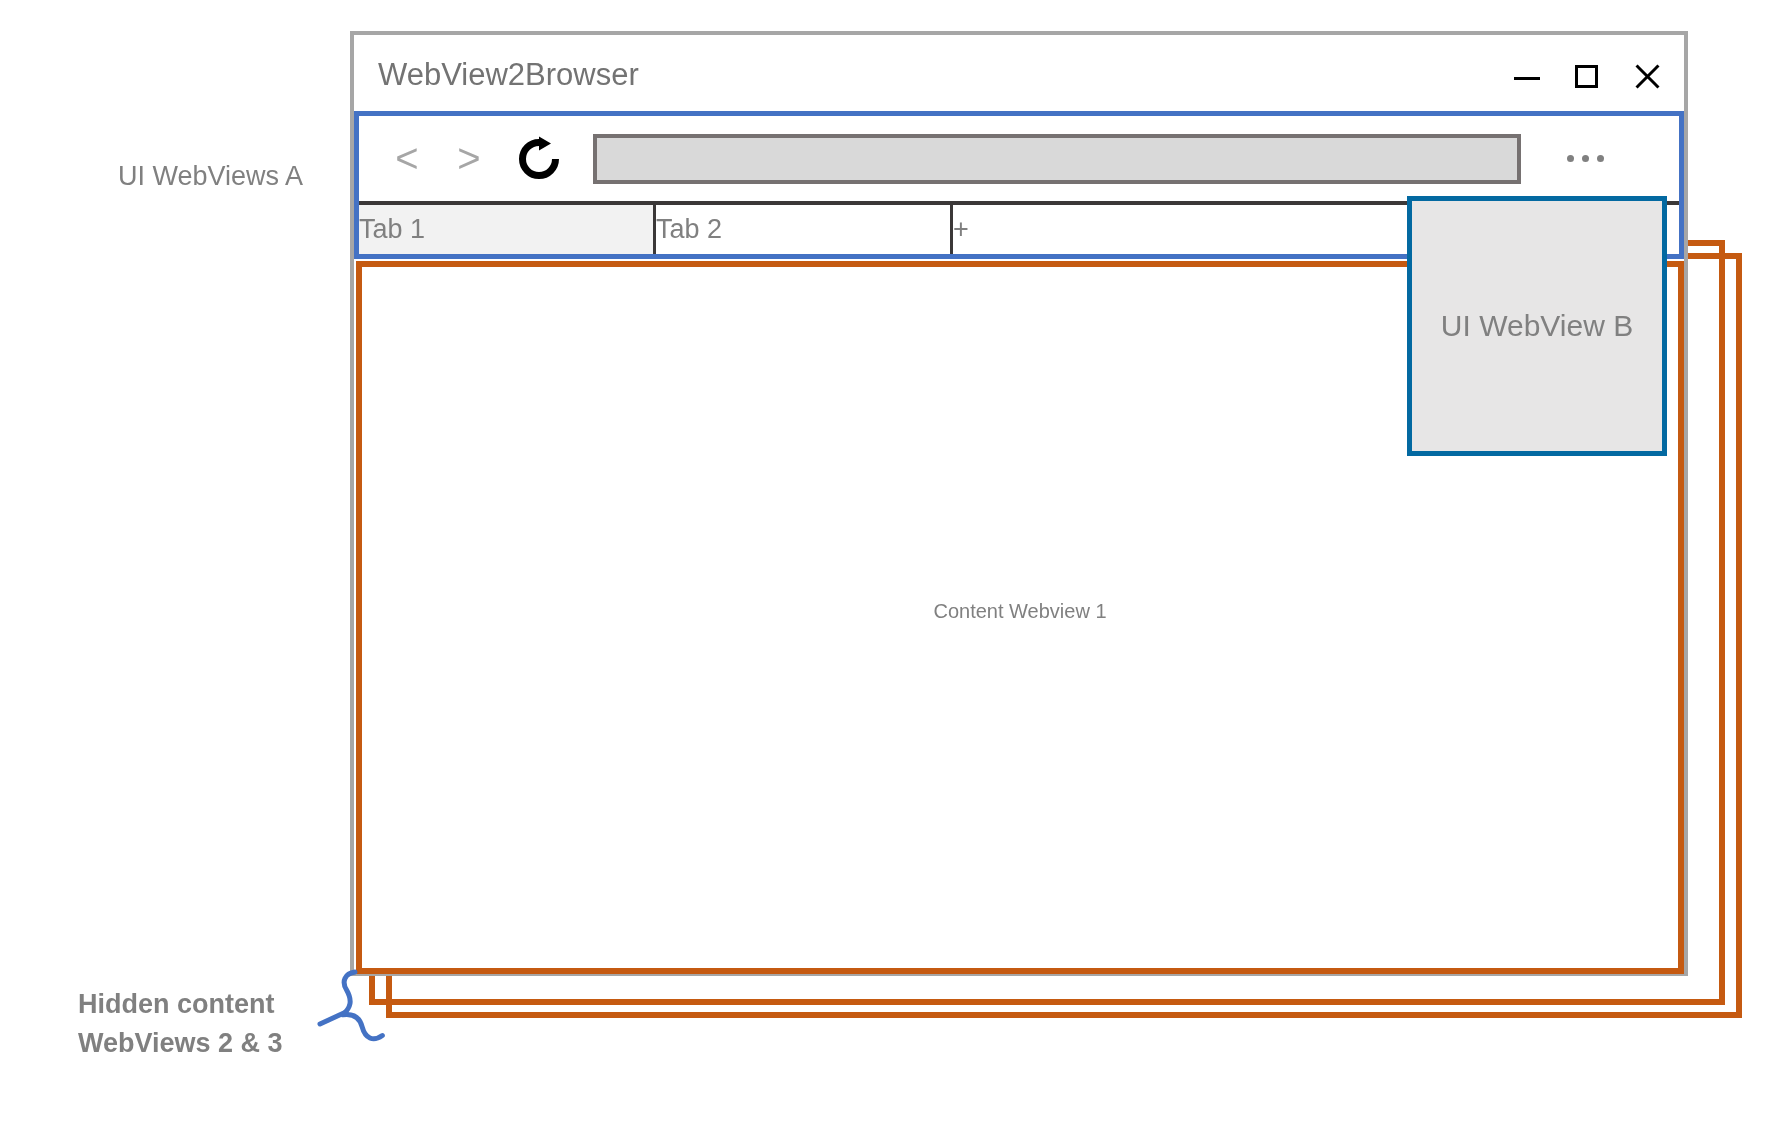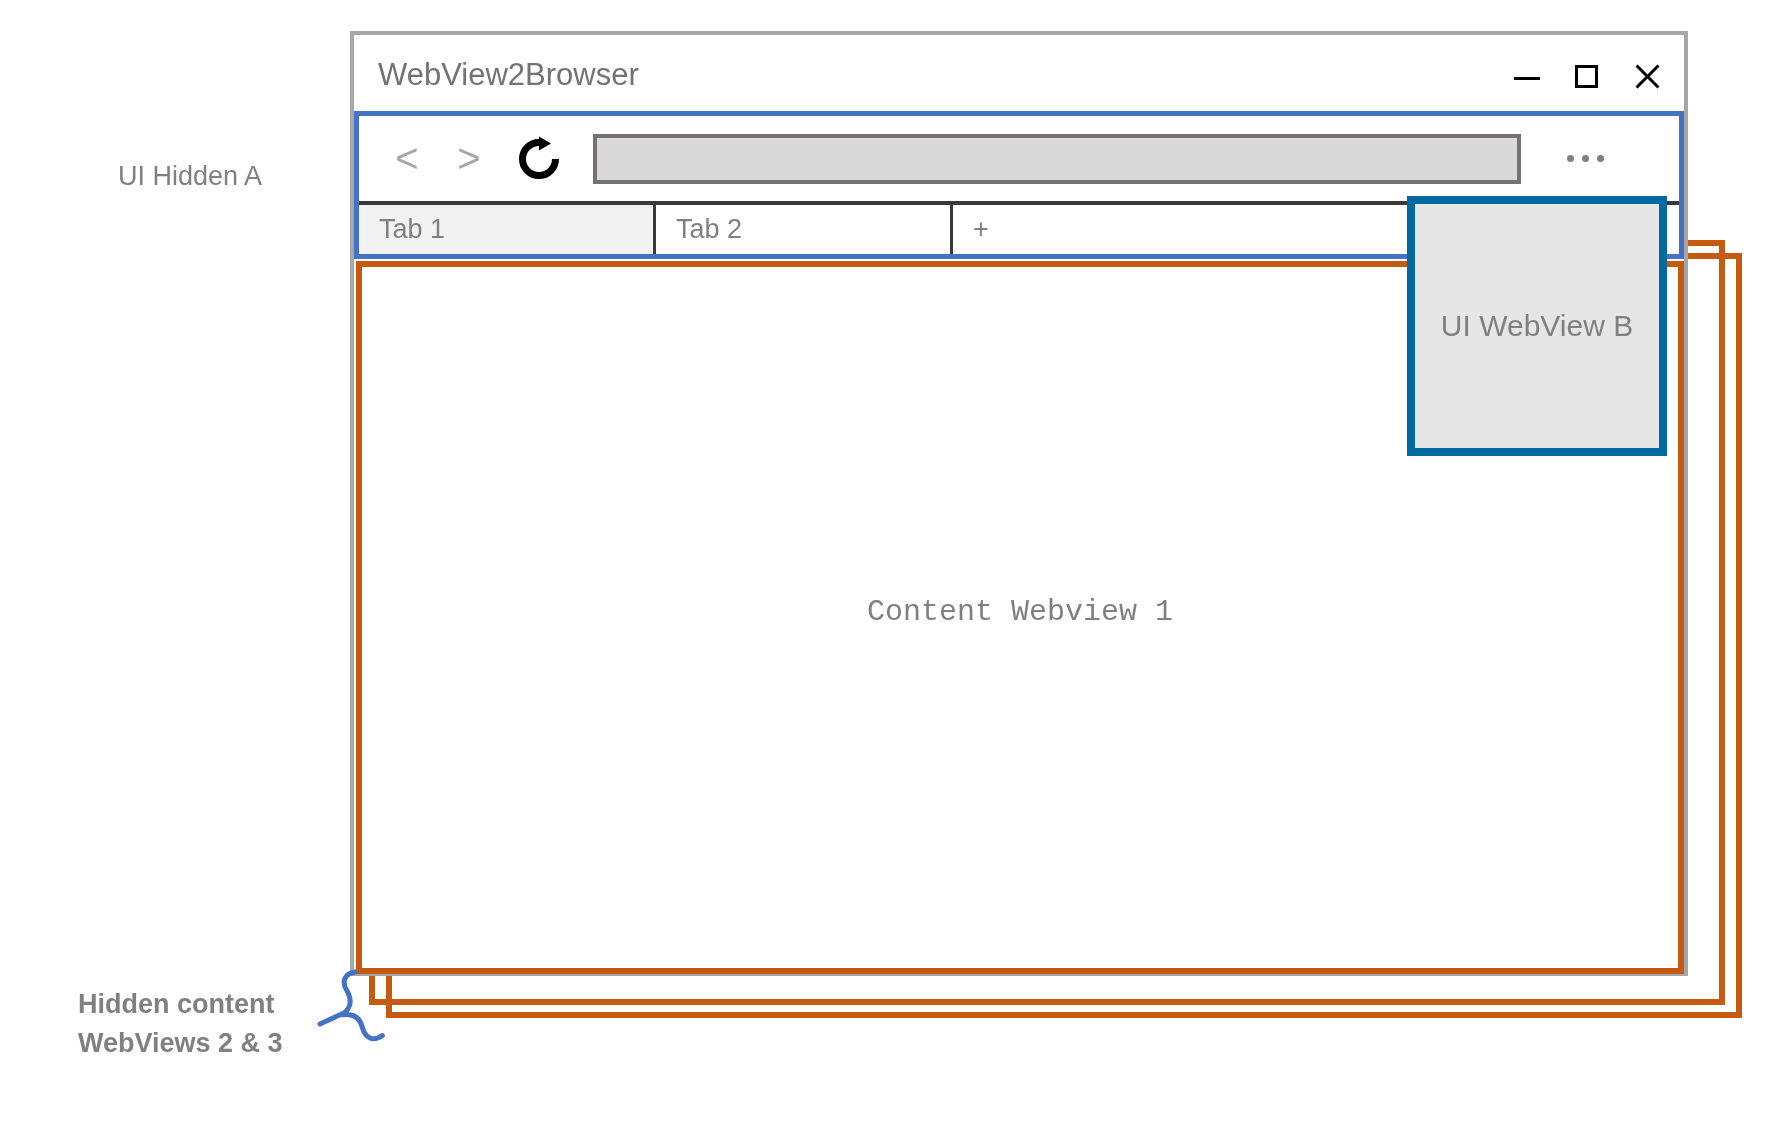--- a/index.html
+++ b/index.html
@@ -178,21 +178,21 @@
     box-sizing: border-box;
     background: #ffffff;
   }
   .tab {
     flex: 0 0 297px;
     height: 100%;
     box-sizing: border-box;
     border-right: 3px solid #3B3838;
     display: flex;
     align-items: center;
-    padding-left: 20px;
+    padding-left: 0;
     font-size: 27px;
     color: #808080;
     background: #ffffff;
     cursor: default;
   }
   .tab.active { background: #F2F2F2; }
   #tab-new { flex: 1 1 auto; border-right: none; }
 
   
   #content-webview-1 {
@@ -202,35 +202,34 @@
     width: 1328px;
     height: 713px;
     box-sizing: border-box;
     border: 6px solid #C55A11;
     background: #ffffff;
     display: flex;
     align-items: center;
     justify-content: center;
   }
   #content-webview-1-label {
-    font-size: 30px;
+    font-size: 20px;
     color: #808080;
     margin-top: -12px;
-    font-family: Liberation Mono, monospace;
   }
 
   
   #ui-webview-b {
     position: absolute;
     left: 1407px;
     top: 196px;
     width: 260px;
     height: 260px;
     box-sizing: border-box;
-    border: 8px solid #0369a1;
+    border: 5px solid #0369a1;
     background: #E7E6E6;
     display: flex;
     align-items: center;
     justify-content: center;
     z-index: 20;
   }
   #ui-webview-b-label {
     font-size: 30px;
     color: #808080;
   }
@@ -240,21 +239,21 @@
     position: absolute;
     left: 316px;
     top: 968px;
     width: 80px;
     height: 90px;
   }
 </style>
 </head>
 <body>
 
-<div class="annot" id="annot-webview-a">UI Hidden A</div>
+<div class="annot" id="annot-webview-a">UI WebViews A</div>
 
 <div class="hidden-webview" id="hidden-webview-3"></div>
 <div class="hidden-webview" id="hidden-webview-2"></div>
 
 <div id="browser-window">
 
   <div id="title-bar">
     <div id="window-title">WebView2Browser</div>
     <div id="window-controls">
       <div class="win-ctl" id="minimize-button"></div>

